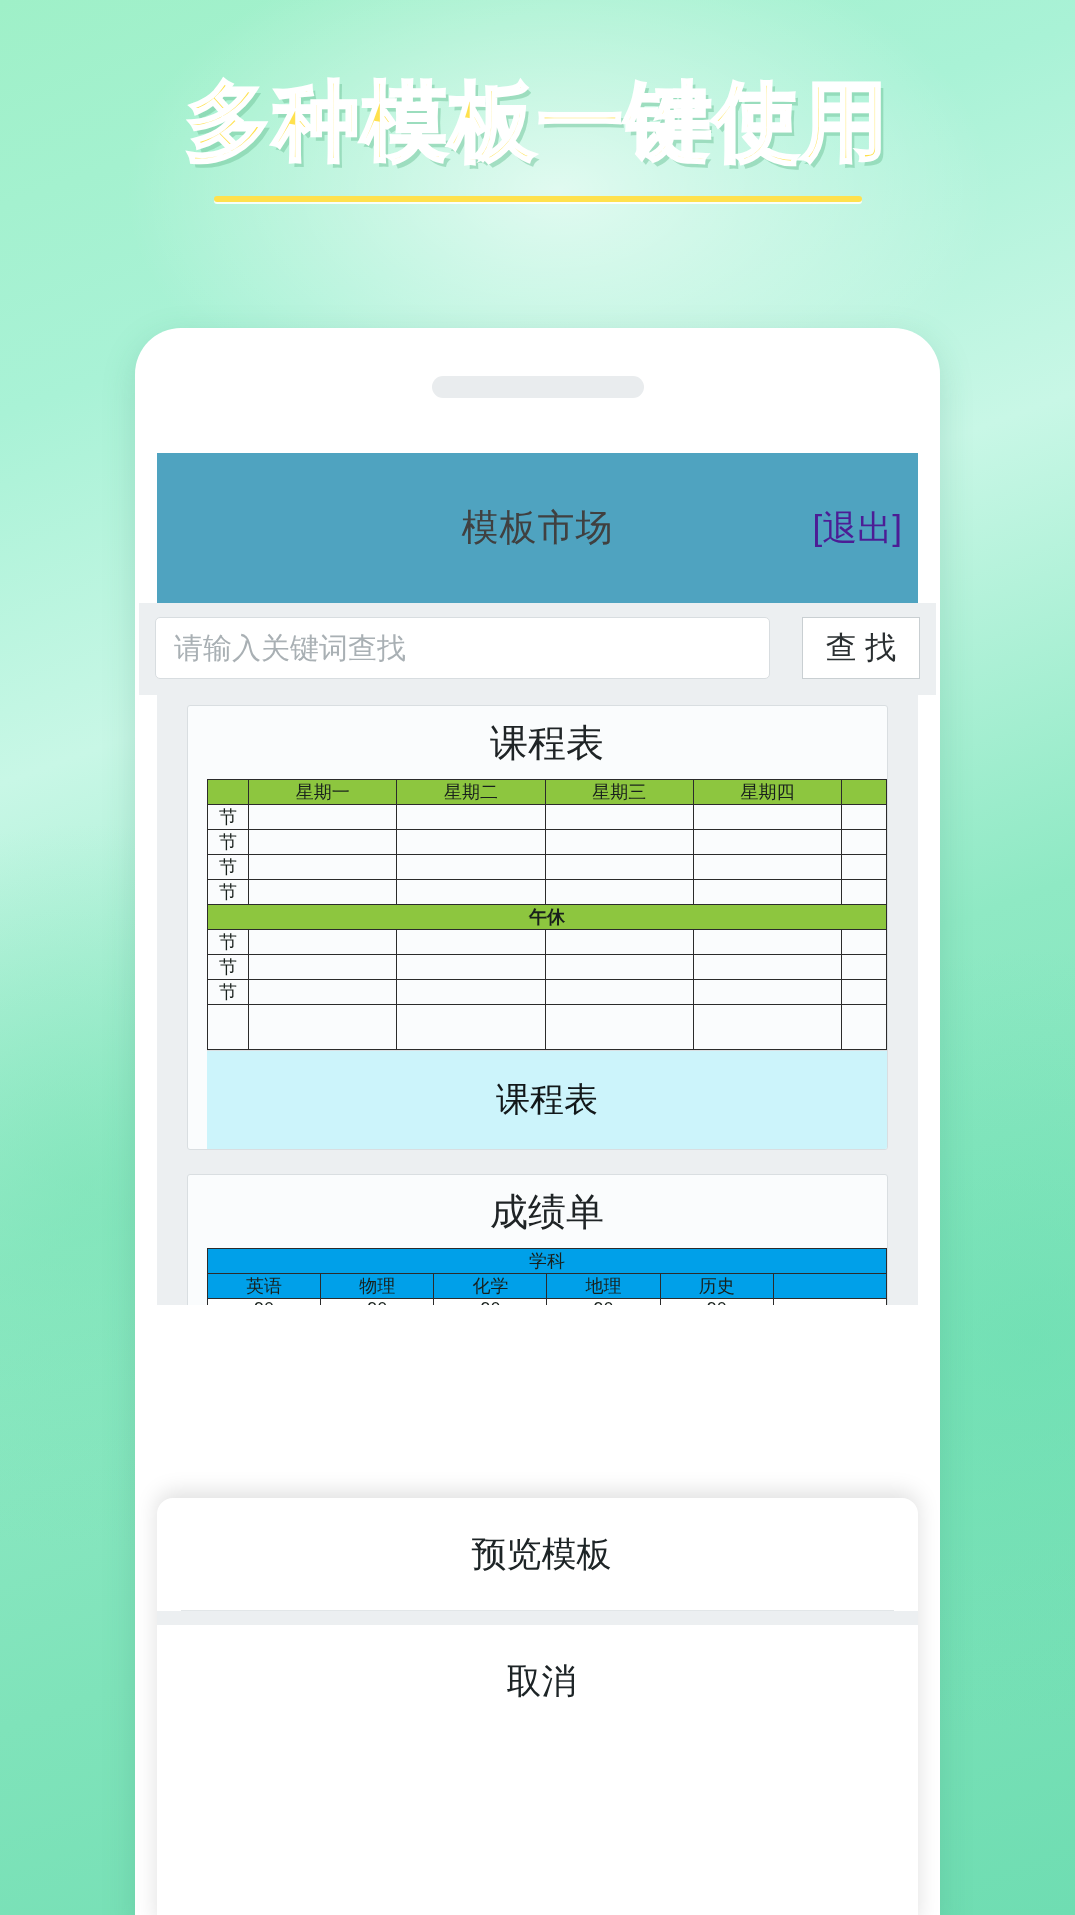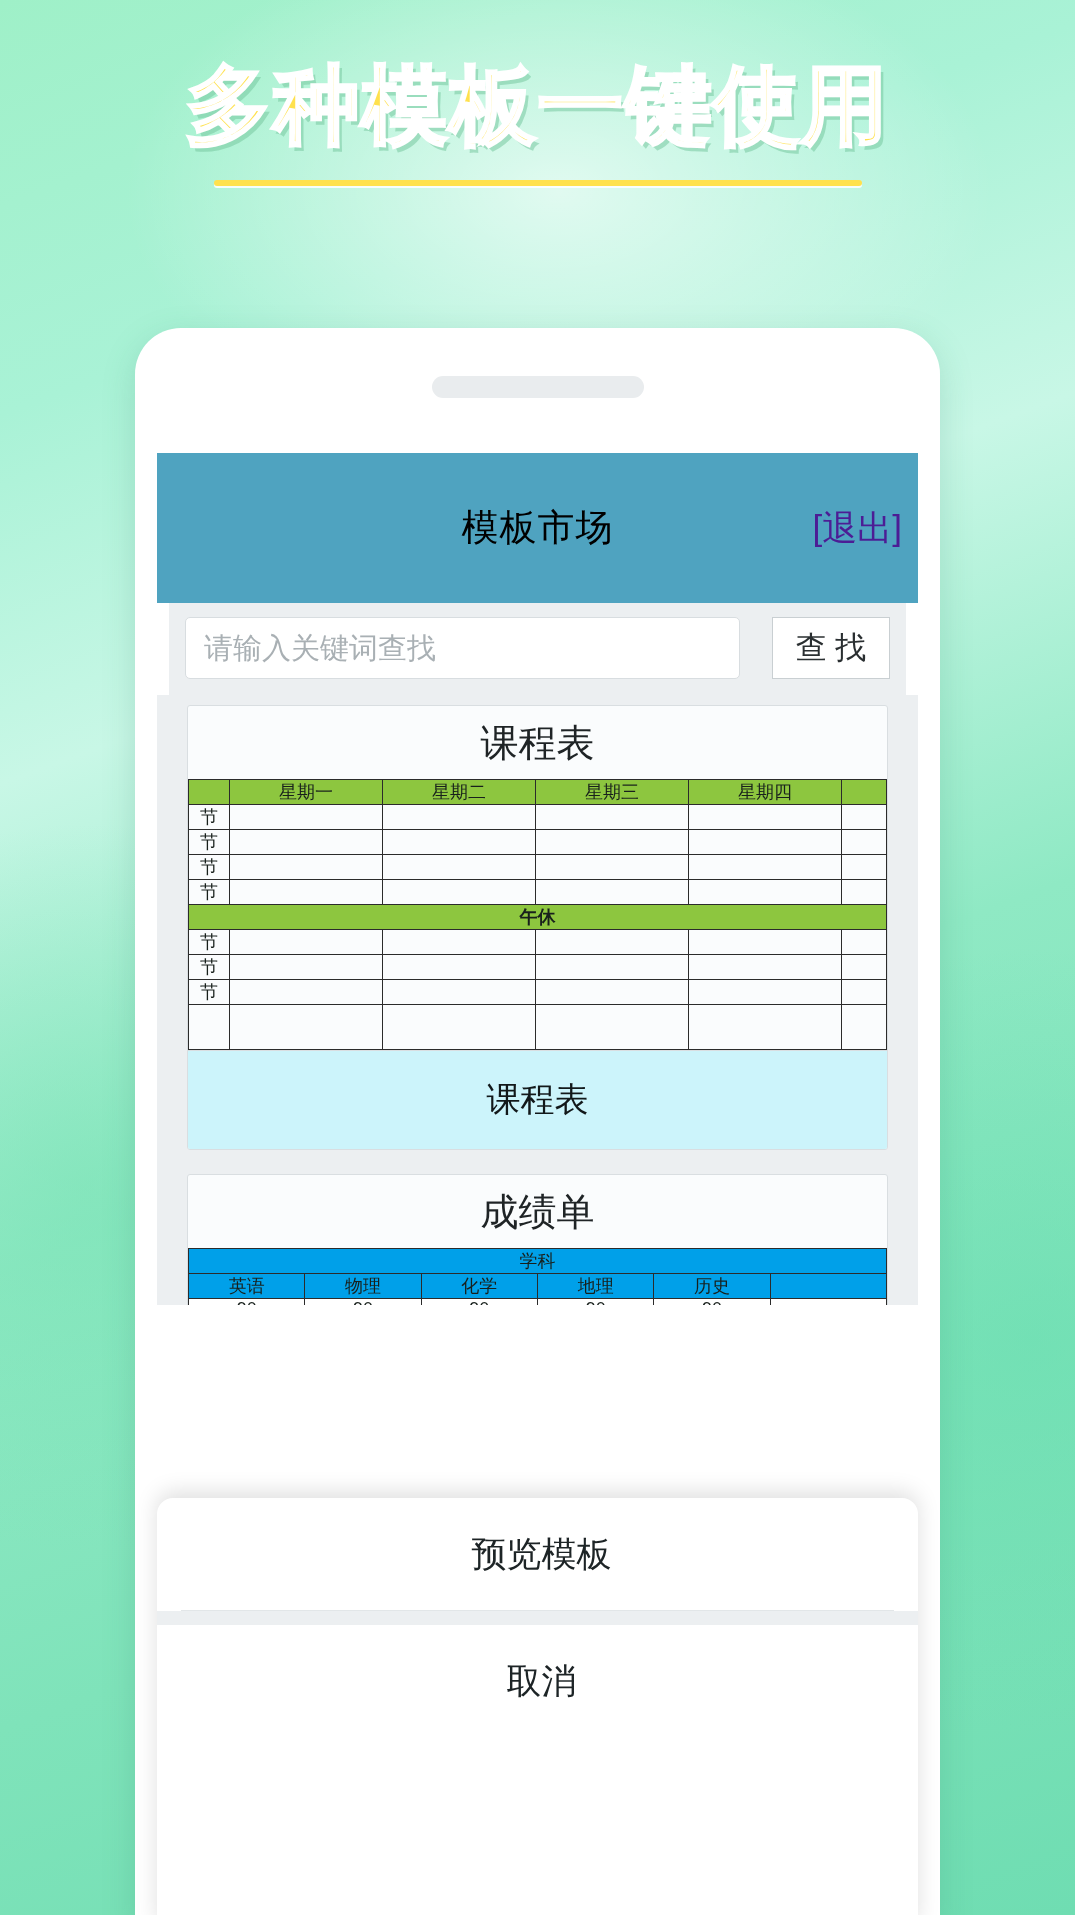--- a/index.html
+++ b/index.html
@@ -20,21 +20,21 @@
     background:
       radial-gradient(ellipse 700px 420px at 52% 10%, rgba(255,255,255,0.65) 0%, rgba(255,255,255,0.0) 62%),
       radial-gradient(ellipse 560px 520px at 8% 62%, rgba(120,226,180,0.55) 0%, rgba(120,226,180,0) 70%),
       radial-gradient(ellipse 620px 560px at 96% 70%, rgba(104,222,176,0.55) 0%, rgba(104,222,176,0) 70%);
     pointer-events: none;
   }
 
   
   .headline-wrap {
     position: absolute;
-    top: 62px;
+    top: 78px;
     left: 0;
     width: 100%;
     text-align: center;
   }
   .headline {
     display: inline-block;
     font-size: 86px;
     line-height: 1;
     font-weight: bold;
     letter-spacing: 2px;
@@ -78,36 +78,36 @@
   .app-header {
     margin: 55px 22px 0 22px;
     height: 150px;
     background: #4fa3c0;
     display: flex;
     align-items: center;
     justify-content: center;
     position: relative;
   }
   .app-title {
-    color: #000000;
+    color: #404040;
     font-size: 37px;
     letter-spacing: 1px;
   }
   .exit-link {
     position: absolute;
     right: 16px;
     top: 50%;
     transform: translateY(-50%);
     color: #4c1d95;
     font-size: 35px;
   }
 
   
   .search-bar {
-    margin: 0 34px;
+    margin: 0 4px;
     background: #eceff1;
     padding: 14px 16px 16px 16px;
     display: flex;
     gap: 32px;
   }
   .search-input {
     flex: 1;
     height: 62px;
     background: #ffffff;
     border: 1px solid #d8dde0;
@@ -139,20 +139,21 @@
     padding: 10px 30px 0 30px;
     height: 600px;
     overflow: hidden;
   }
   .card {
     background: #fafcfd;
     border: 1px solid #d9dee1;
     border-radius: 3px;
     margin-bottom: 24px;
     overflow: hidden;
+    padding-left: 19px;
   }
   .card-title {
     text-align: center;
     font-size: 38px;
     color: #1f2426;
     padding: 12px 0 10px 0;
   }
   table.grid {
     width: 100%;
     border-collapse: collapse;

